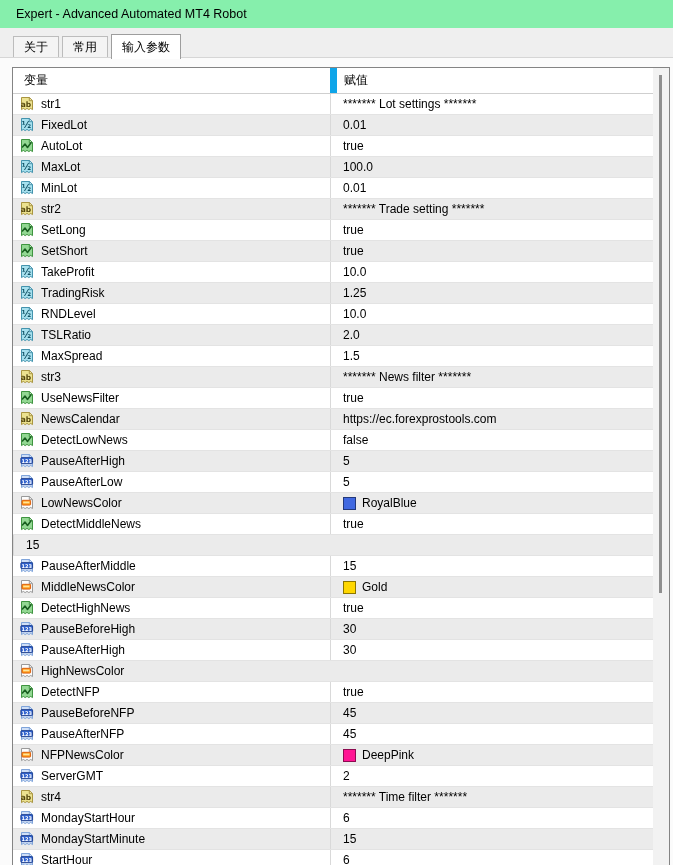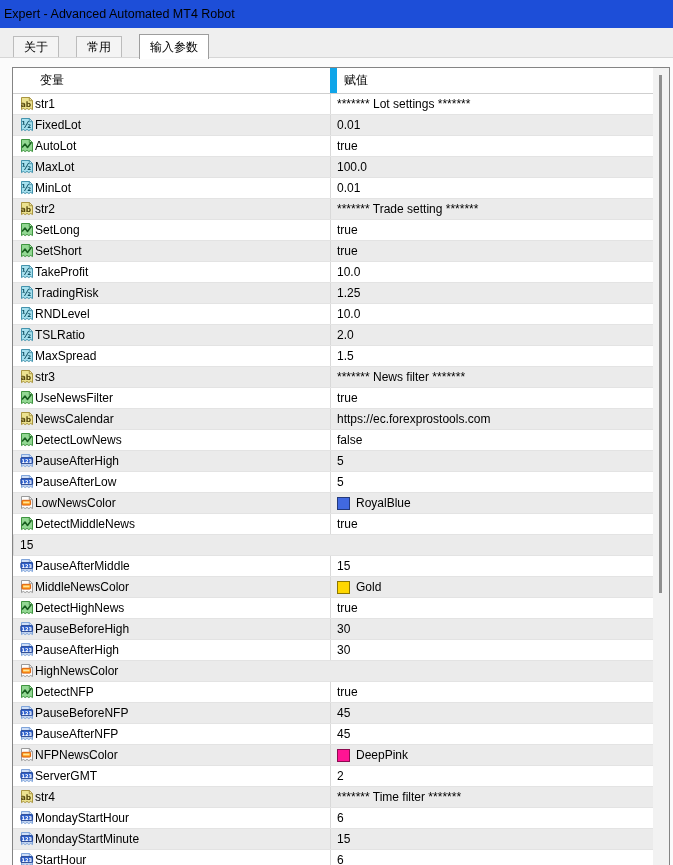--- a/index.html
+++ b/index.html
@@ -4,66 +4,66 @@
 <style>
   * { margin:0; padding:0; box-sizing:border-box; }
   html,body { width:673px; height:865px; overflow:hidden; }
   body {
     position:relative;
     font-family:"Liberation Sans","DejaVu Sans",sans-serif;
     font-size:12px; color:#000; background:#fbfbfb;
   }
   .titlebar {
     position:absolute; top:0; left:0; right:0; height:28px;
-    background:#1d4ed8; display:flex; align-items:center; padding-left:4px;
+    background:#86efac; display:flex; align-items:center; padding-left:16px;
     font-size:12.5px;
   }
   .tabstrip {
     position:absolute; top:28px; left:0; right:0; height:30px;
     background:#efefef; display:flex; align-items:flex-end; padding-left:13px;
   }
   .tabstrip::after {
     content:""; position:absolute; left:0; right:0; bottom:0; height:1px;
     background:#d6d6d6; z-index:1;
   }
   .tab {
-    height:22px; line-height:21px; padding:0 10px; margin-right:17px;
+    height:22px; line-height:21px; padding:0 10px; margin-right:3px;
     background:#f4f4f4; border:1px solid #bcbcbc; border-bottom:none;
     font-size:12px; z-index:0; cursor:default; white-space:nowrap;
   }
   .tab.active {
     height:25px; line-height:24px; margin-bottom:-1px;
     background:#ffffff; border:1px solid #9d9d9d; border-bottom:none; z-index:2;
   }
   .pane { position:absolute; top:58px; left:0; right:0; bottom:0; background:#fbfbfb; overflow:hidden; }
   .ptable {
     position:absolute; left:12px; top:9px; width:658px; height:820px;
     border:1px solid #848484; background:#fff;
   }
   .thead {
     position:absolute; top:0; left:0; right:16px; height:26px;
     background:#ffffff; border-bottom:1px solid #cfcfcf;
   }
-  .th-var { position:absolute; left:11px; top:0; line-height:25px;margin-left:16px; }
+  .th-var { position:absolute; left:11px; top:0; line-height:25px; }
   .th-val {
     position:absolute; left:317px; right:0; top:0; height:100%;
     padding-left:7px; line-height:25px; border-left:7px solid #0ea5e9;
   }
   .tbody { position:absolute; top:26px; left:0; right:16px; bottom:0; overflow:hidden; }
   .row {
     height:21px; display:flex; align-items:stretch;
     border-bottom:1px solid #e3e3e3; background:#fff;
   }
   .row:nth-child(even) { background:#ebebeb; }
   .cell-var { width:317px; display:flex; align-items:center; padding-left:6px; overflow:hidden; }
-  .icon { width:16px; height:16px; flex:none; display:inline-flex; }
+  .icon { width:16px; height:16px; margin-right:6px; flex:none; display:inline-flex; }
   .icon svg text { font-family:"DejaVu Sans","Liberation Sans",sans-serif; }
   .cell-val {
     flex:1; border-left:1px solid #d9d9d9; display:flex; align-items:center;
-    padding-left:6px; overflow:hidden; white-space:nowrap;
+    padding-left:12px; overflow:hidden; white-space:nowrap;
   }
   .swatch {
     width:13px; height:13px; margin-right:6px; flex:none;
     border:1px solid rgba(0,0,0,0.45); display:none;
   }
   .vscroll { position:absolute; top:0; right:0; bottom:0; width:16px; background:#f2f2f2; }
   .vthumb { position:absolute; left:6px; width:3px; top:7px; height:518px; background:#8f8f8f; }
 </style>
 </head>
 <body>

